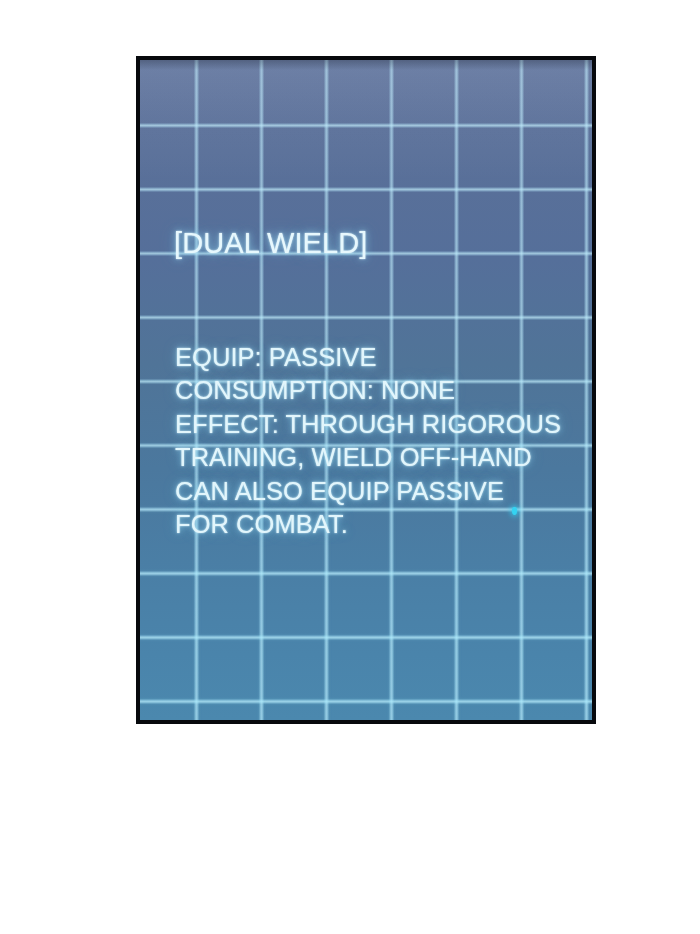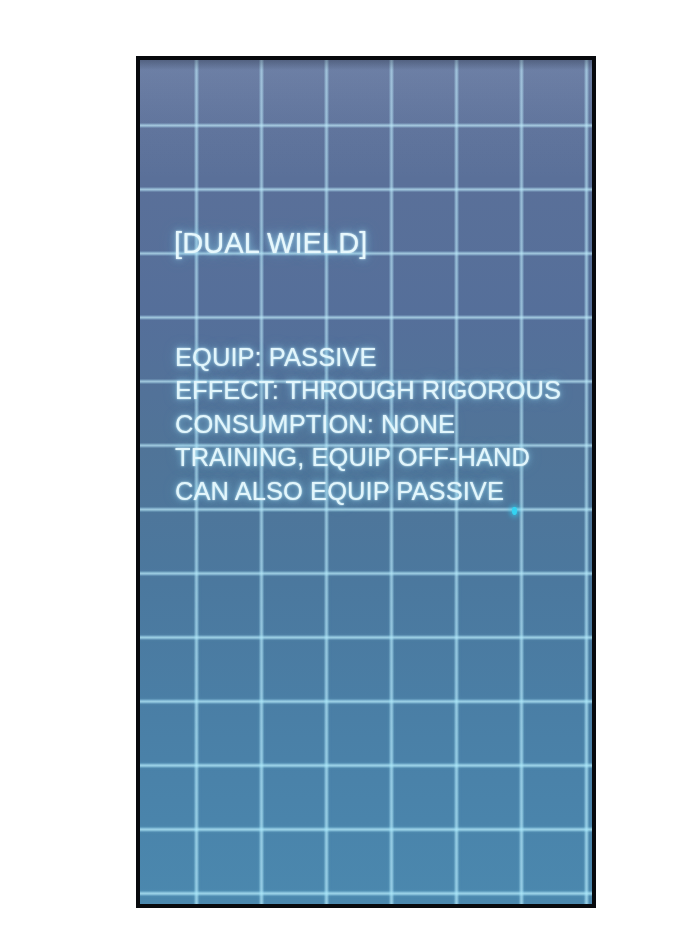--- a/index.html
+++ b/index.html
@@ -14,21 +14,21 @@
     overflow: hidden;
     font-family: "Liberation Sans", sans-serif;
   }
 
   
   #status-panel {
     position: absolute;
     left: 136px;
     top: 56px;
     width: 460px;
-    height: 852px;
+    height: 668px;
     box-sizing: border-box;
     border: 4px solid #07090d;
     background: #d946ef;
     overflow: hidden;
     isolation: isolate;
   }
 
   
   .panel-gradient {
     position: absolute;
@@ -173,23 +173,24 @@
   <div class="panel-grid-glow"></div>
   <div class="panel-sheen"></div>
   <div class="panel-topshade"></div>
 
   <div class="panel-text">
 
     <div id="skill-title">[DUAL WIELD]</div>
 
     <div id="skill-body">
       <span class="line">EQUIP: PASSIVE</span>
+      <span class="line">CONSUMPTION: NONE</span>
       <span class="line">EFFECT: THROUGH RIGOROUS</span>
-      <span class="line">CONSUMPTION: NONE</span>
-      <span class="line">TRAINING, EQUIP OFF-HAND</span>
+      <span class="line">TRAINING, WIELD OFF-HAND</span>
       <span class="line">CAN ALSO EQUIP PASSIVE</span>
+      <span class="line">FOR COMBAT.</span>
     </div>
 
   </div>
 
   <div id="cyan-speck"></div>
 
 </div>
 
 </body></html>

